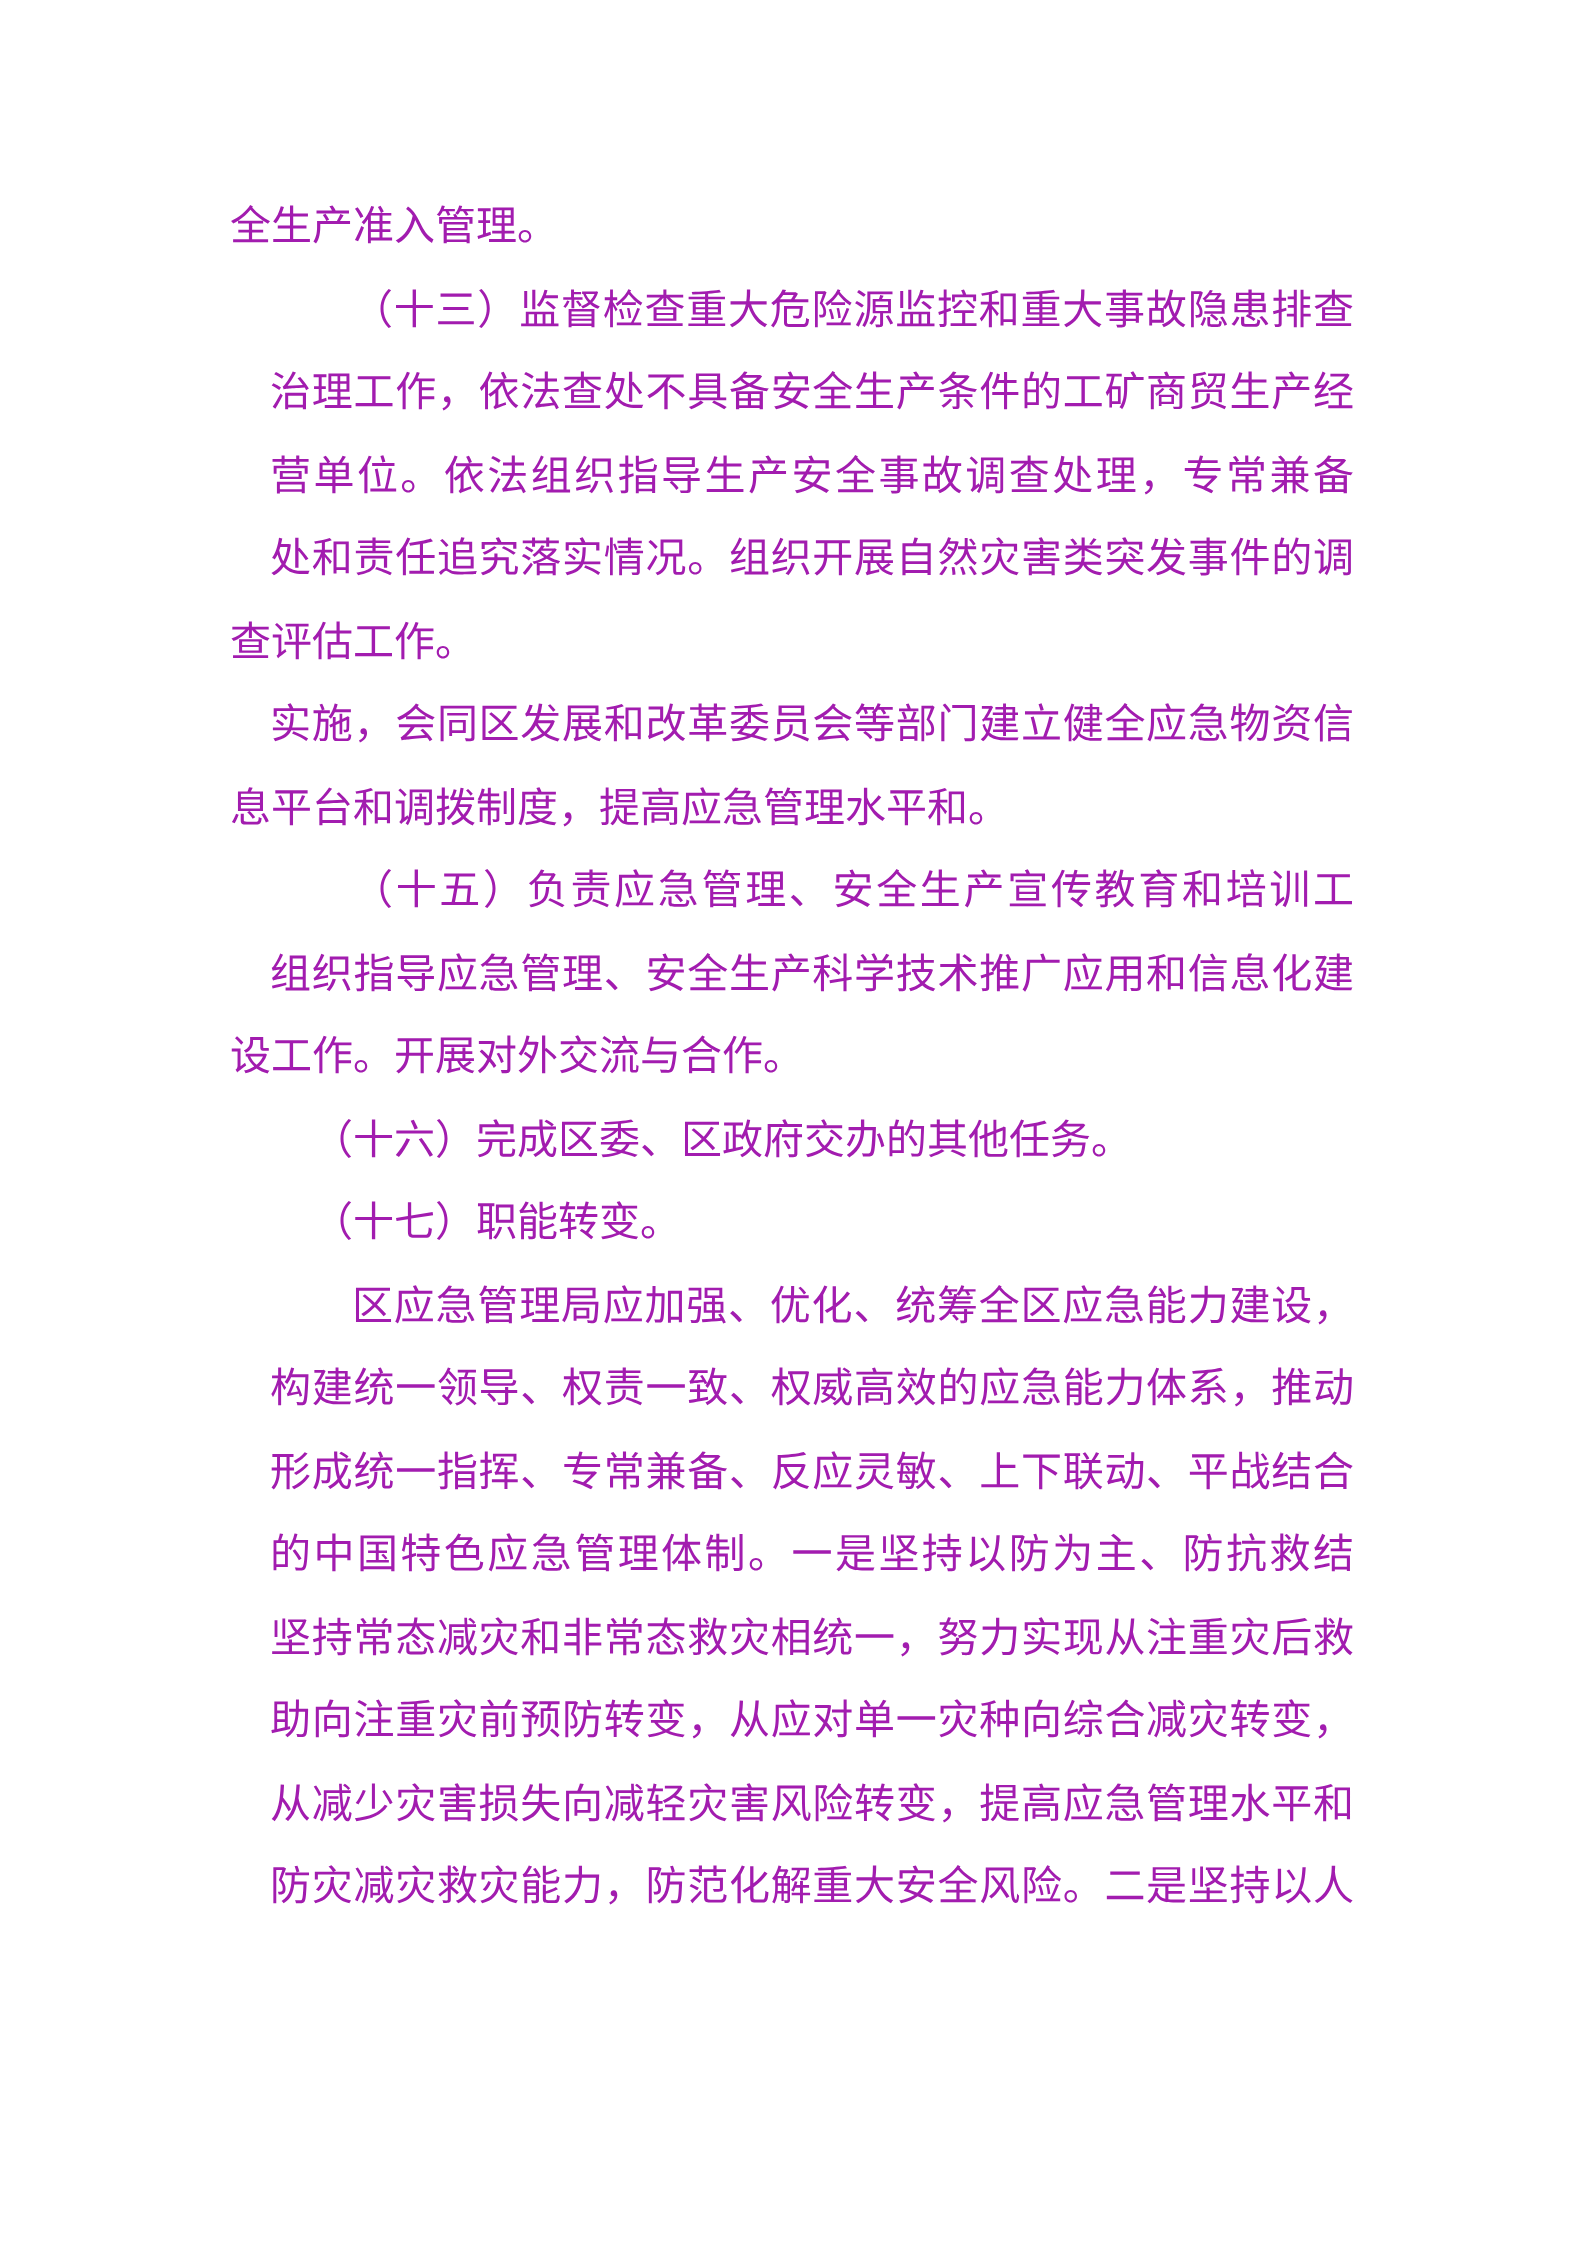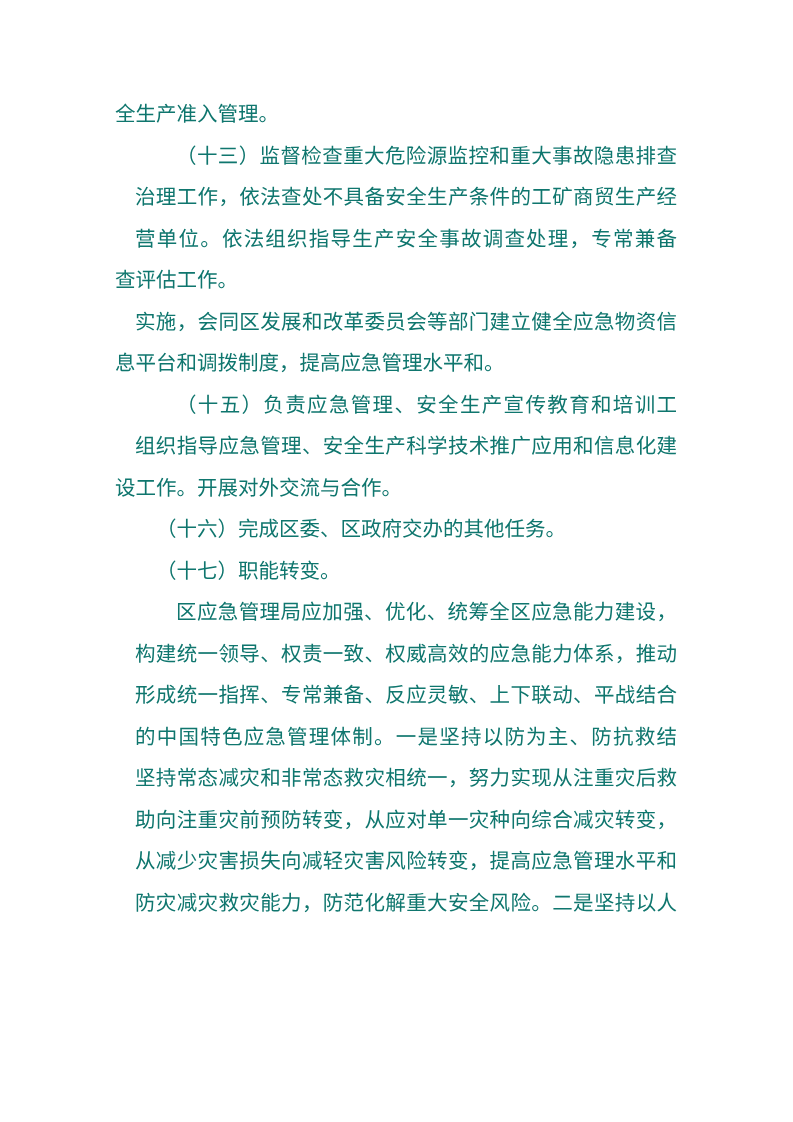--- a/index.html
+++ b/index.html
@@ -37,25 +37,26 @@
     text-align: justify;
     text-align-last: justify;
     text-justify: inter-character;
     margin-left: 20px;
   }
 </style>
 </head>
 <body>
 
 <div class="page">
-  <div class="text-block" style="color: #0f766e;">
+  <div class="text-block" style="color: #a21caf;">
       <div class="line">全生产准入管理。</div>
       <div class="line indent fill">（十三）监督检查重大危险源监控和重大事故隐患排查</div>
       <div class="line fill">治理工作，依法查处不具备安全生产条件的工矿商贸生产经</div>
       <div class="line fill">营单位。依法组织指导生产安全事故调查处理，专常兼备</div>
+      <div class="line fill">处和责任追究落实情况。组织开展自然灾害类突发事件的调</div>
       <div class="line">查评估工作。</div>
       <div class="line fill">实施，会同区发展和改革委员会等部门建立健全应急物资信</div>
       <div class="line">息平台和调拨制度，提高应急管理水平和。</div>
       <div class="line indent fill">（十五）负责应急管理、安全生产宣传教育和培训工作，</div>
       <div class="line fill">组织指导应急管理、安全生产科学技术推广应用和信息化建</div>
       <div class="line">设工作。开展对外交流与合作。</div>
       <div class="line indent">（十六）完成区委、区政府交办的其他任务。</div>
       <div class="line indent">（十七）职能转变。</div>
       <div class="line indent fill">区应急管理局应加强、优化、统筹全区应急能力建设，</div>
       <div class="line fill">构建统一领导、权责一致、权威高效的应急能力体系，推动</div>

